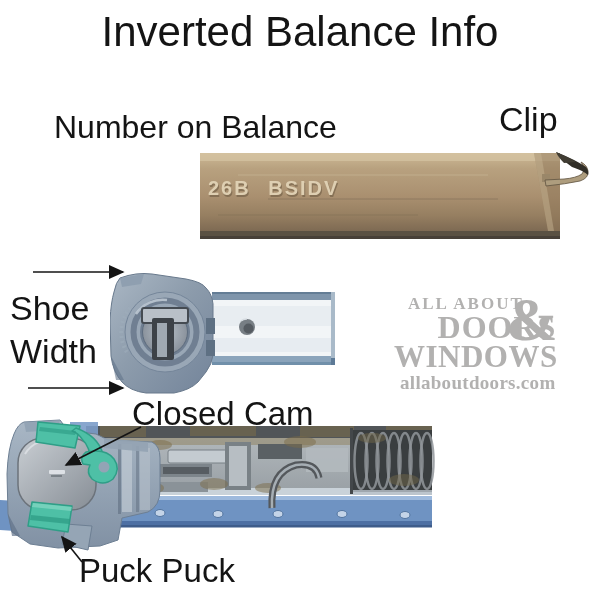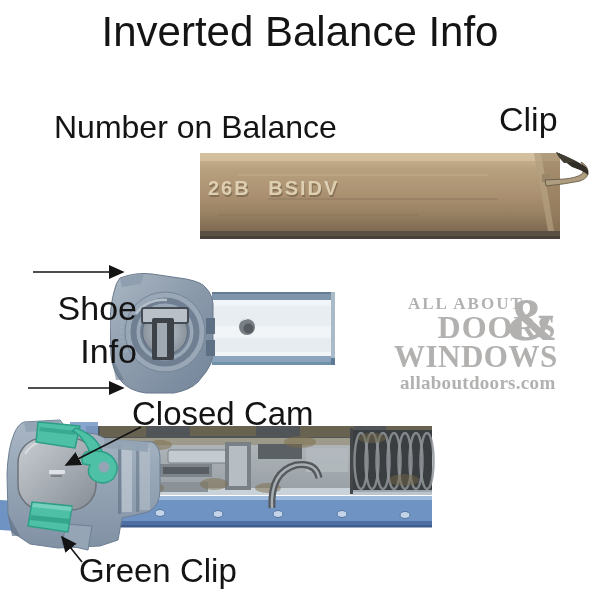--- a/index.html
+++ b/index.html
@@ -3,21 +3,21 @@
 <meta charset="utf-8">
 <style>
   html,body{margin:0;padding:0;background:#fff;}
   #page{position:relative;width:600px;height:600px;background:#fff;overflow:hidden;
         font-family:"Liberation Sans","DejaVu Sans",sans-serif;color:#141414;}
   .abs{position:absolute;}
   #title{top:8px;left:0;width:600px;text-align:center;font-size:42px;line-height:48px;letter-spacing:0;}
   .lbl{font-size:32px;line-height:36px;white-space:nowrap;z-index:4;}
   #lbl-number{left:54px;top:109px;}
   #lbl-clip{left:499px;top:101px;font-size:34px;}
-  #lbl-shoe{left:25px;top:287px;width:112px;text-align:right;font-size:34px;line-height:43px;}
+  #lbl-shoe{left:10px;top:287px;width:112px;text-align:left;font-size:34px;line-height:43px;}
   #lbl-closedcam{left:132px;top:396px;font-size:33px;}
   #lbl-greenpuck{left:79px;top:553px;font-size:33px;}
   svg.photo{position:absolute;z-index:1;}
   #arrows{position:absolute;left:0;top:0;z-index:3;pointer-events:none;}
   
   #wm{left:394px;top:294px;width:206px;color:#b2b1b0;z-index:2;
       font-family:"Liberation Serif","DejaVu Serif",serif;font-weight:bold;}
   #wm .top{font-size:17px;letter-spacing:2px;padding-left:14px;line-height:19px;}
   #wm .amp{position:absolute;left:112px;top:-6px;font-size:62px;line-height:62px;}
   #wm .doors{font-size:32px;line-height:29px;letter-spacing:1px;text-align:center;}
@@ -30,24 +30,24 @@
 <body>
 
 <div id="page">
 
   <div id="title" class="abs">Inverted Balance Info</div>
 
   <div id="lbl-number" class="abs lbl">Number on Balance</div>
   <div id="lbl-clip" class="abs lbl">Clip</div>
   <div id="lbl-shoe" class="abs lbl">
     <span style="display:block">Shoe</span>
-    <span style="display:block">Info</span>
+    <span style="display:block">Width</span>
   </div>
   <div id="lbl-closedcam" class="abs lbl">Closed Cam</div>
-  <div id="lbl-greenpuck" class="abs lbl">Green Clip</div>
+  <div id="lbl-greenpuck" class="abs lbl">Puck Puck</div>
 
   <div id="wm" class="abs">
     <div class="top">ALL ABOUT</div>
     <div class="amp">&amp;</div>
     <div class="doors">DOORS</div>
     <div class="windows">WINDOWS</div>
     <div class="site">allaboutdoors.com</div>
   </div>
 
   <svg class="photo" style="left:198px;top:146px" width="398" height="97" viewBox="0 0 398 97">

